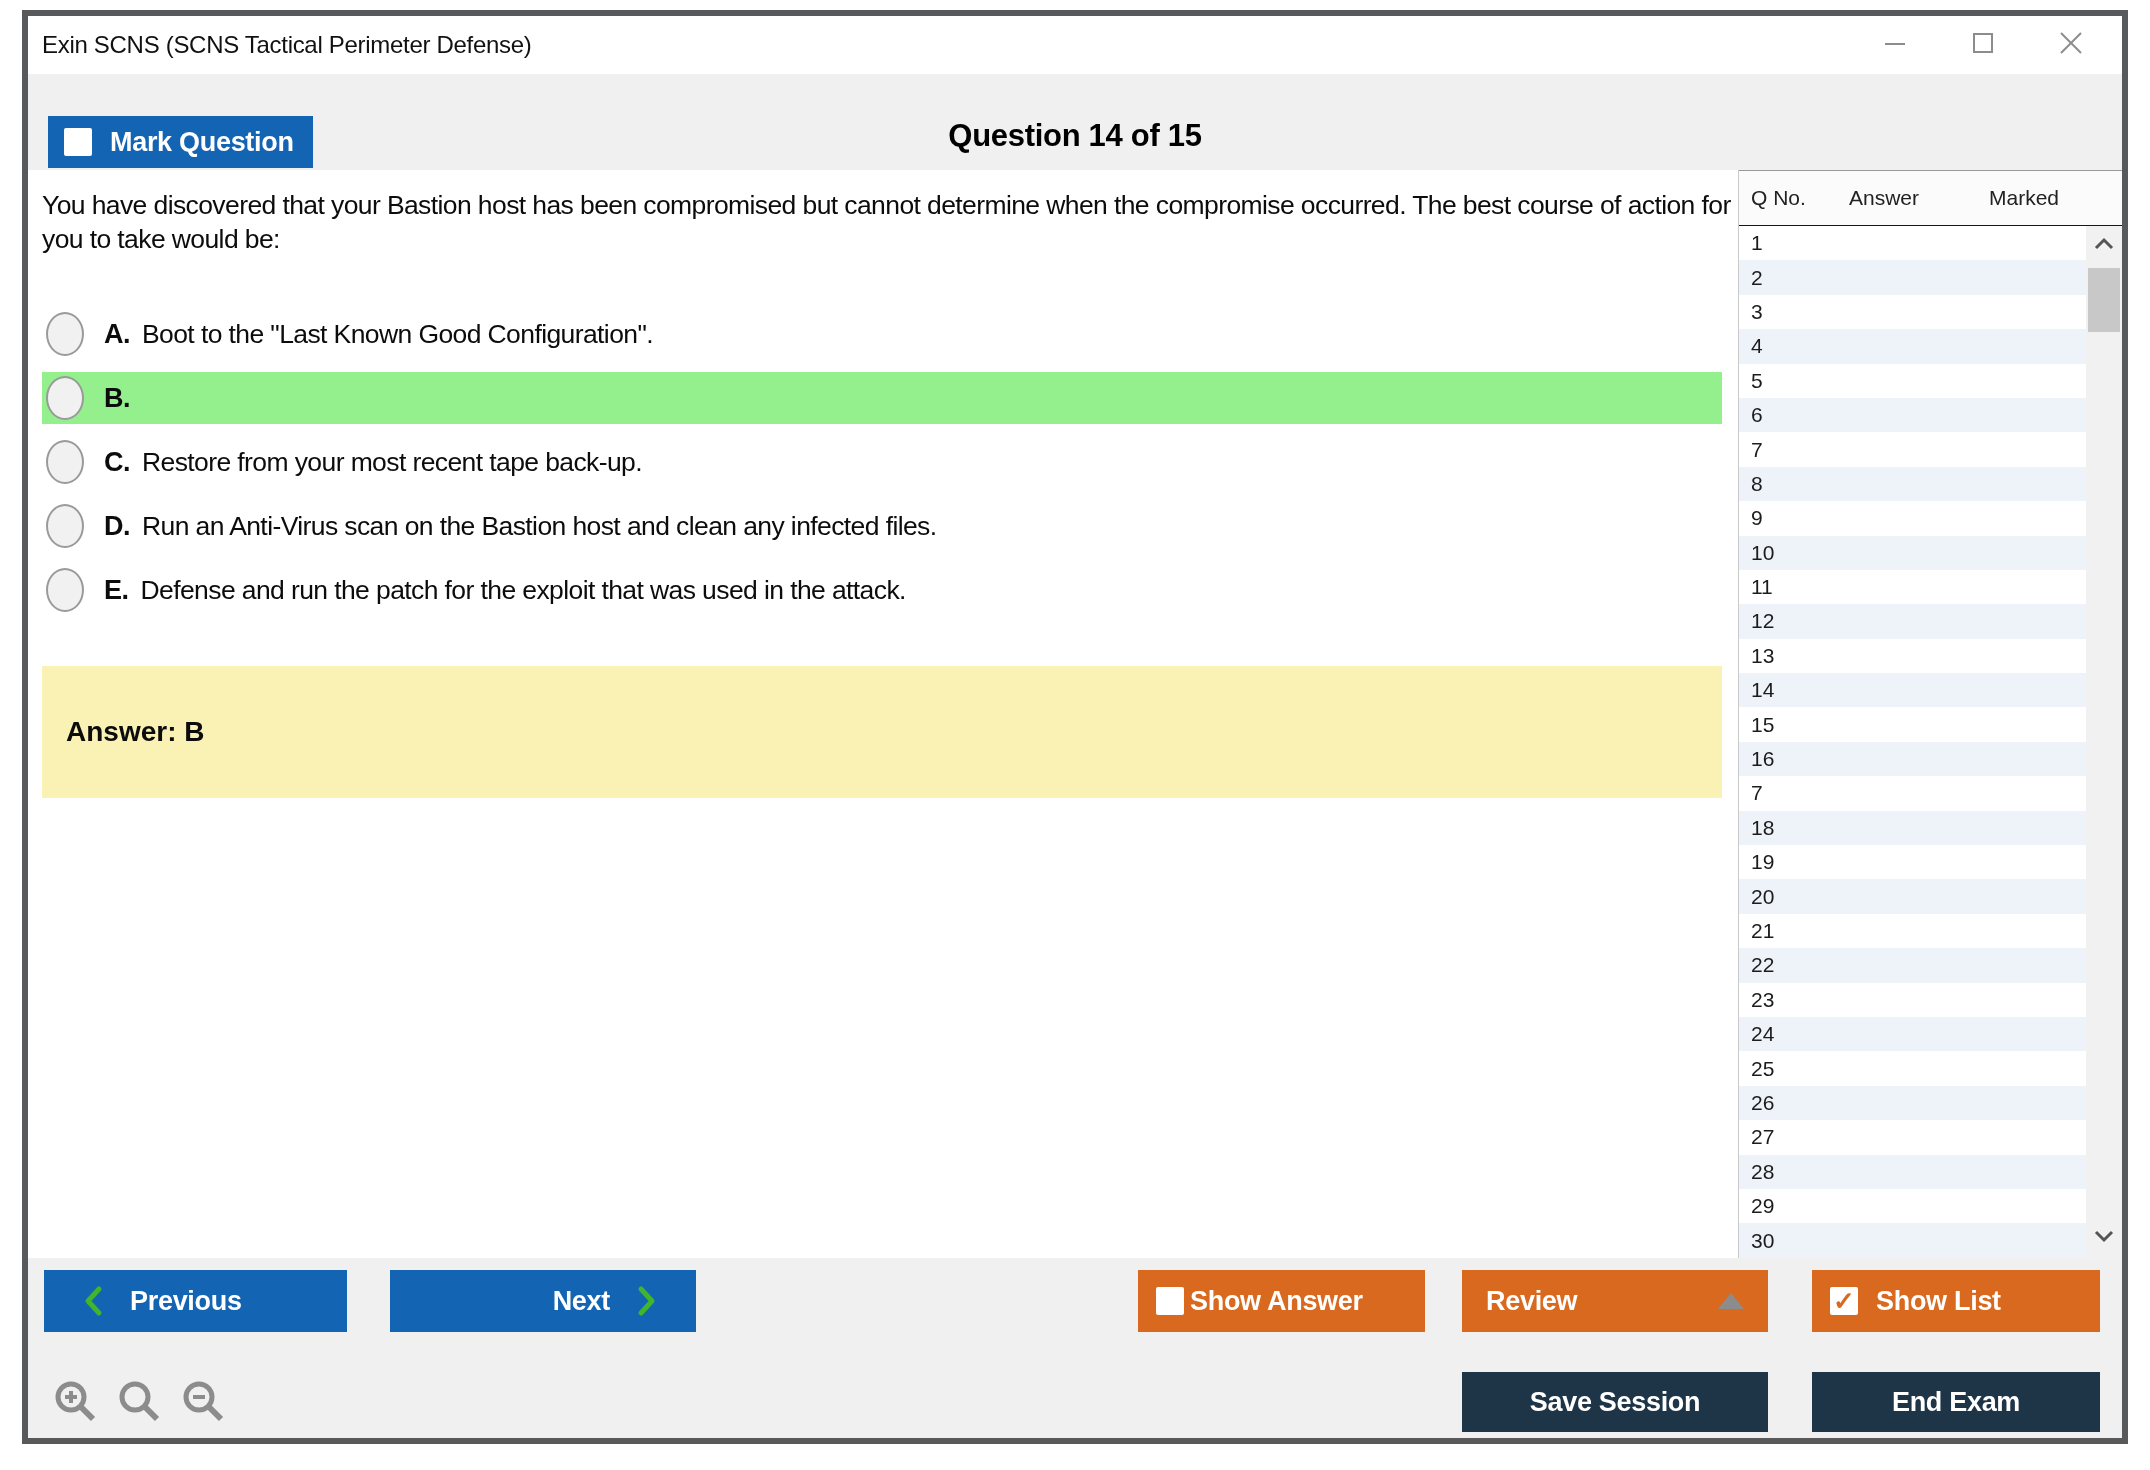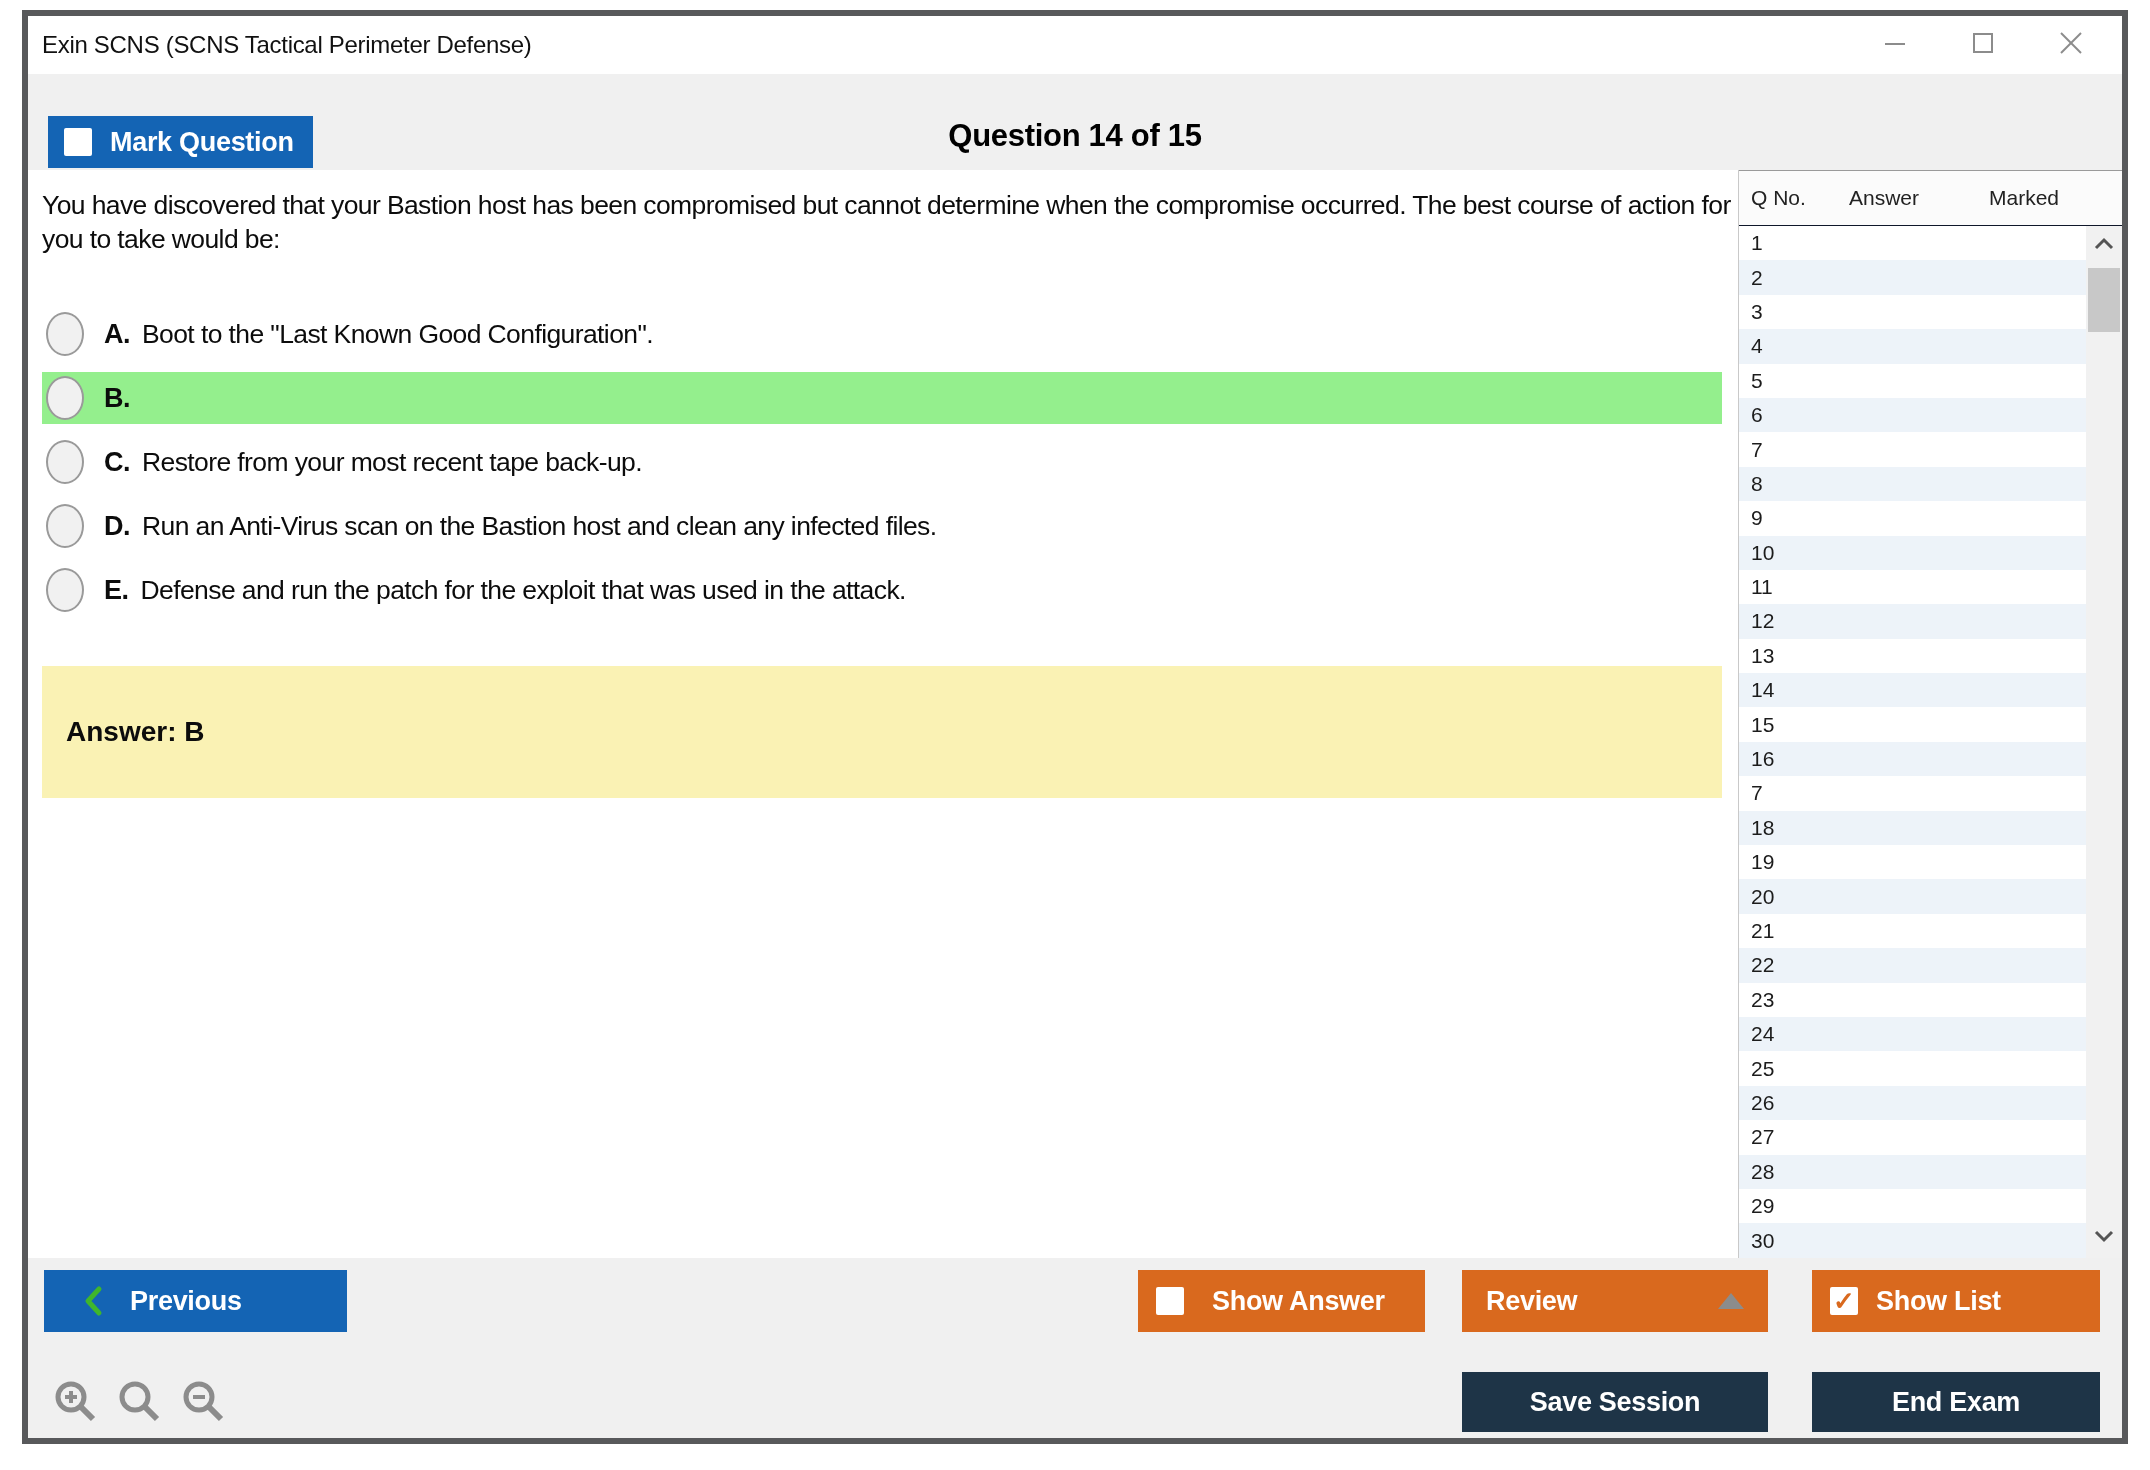--- a/index.html
+++ b/index.html
@@ -69,21 +69,21 @@
   
   .bottombar{position:absolute;left:0;top:1242px;width:100%;height:180px;background:var(--strip-gray);}
   .btn{position:absolute;height:62px;display:flex;align-items:center;cursor:pointer;}
   .btn .label{color:#ffffff;font-size:27px;font-weight:bold;letter-spacing:-0.3px;}
   .btn-blue{background:var(--primary-blue);}
   .btn-orange{background:var(--accent-orange);}
   .btn-navy{background:var(--dark-navy);}
   .btn-prev{left:16px;top:12px;width:303px;padding-left:38px;gap:26px;}
   .btn-next{left:362px;top:12px;width:306px;justify-content:flex-end;padding-right:38px;gap:26px;}
   .chev svg{display:block;}
-  .btn-show-answer{left:1110px;top:12px;width:287px;padding-left:18px;gap:28px;}
+  .btn-show-answer{left:1110px;top:12px;width:287px;padding-left:18px;gap:6px;}
   .btn-review{left:1434px;top:12px;width:306px;padding-left:24px;padding-right:24px;justify-content:space-between;}
   .btn-show-list{left:1784px;top:12px;width:288px;padding-left:18px;gap:18px;}
   .btn-save{left:1434px;top:114px;width:306px;height:60px;justify-content:center;}
   .btn-end{left:1784px;top:114px;width:288px;height:60px;justify-content:center;}
   .tri-up{width:0;height:0;border-left:13px solid transparent;border-right:13px solid transparent;
     border-bottom:16px solid #8c8c8c;}
   .zoom-tools{position:absolute;left:24px;top:120px;display:flex;gap:16px;}
   .zoom-icon{width:48px;height:48px;cursor:pointer;}
   .zoom-icon svg{stroke:#8c8c8c;fill:none;}
 </style>
@@ -375,20 +375,28 @@
 
   <div class="bottombar">
     <div class="btn btn-blue btn-prev">
       <span class="chev">
         <svg width="22" height="32" viewBox="0 0 22 32">
             <path d="M17 4 L6 16 L17 28" stroke="#3fb62c" stroke-width="5" fill="none" stroke-linecap="round" stroke-linejoin="round"></path>
           </svg>
       </span>
       <span class="label">Previous</span>
     </div>
+    <div class="btn btn-blue btn-next">
+      <span class="label">Next</span>
+      <span class="chev">
+        <svg width="22" height="32" viewBox="0 0 22 32">
+            <path d="M5 4 L16 16 L5 28" stroke="#3fb62c" stroke-width="5" fill="none" stroke-linecap="round" stroke-linejoin="round"></path>
+          </svg>
+      </span>
+    </div>
 
     <div class="btn btn-orange btn-show-answer">
       <span class="checkbox"></span>
       <span class="label">Show Answer</span>
     </div>
     <div class="btn btn-orange btn-review">
       <span class="label">Review</span>
       <span class="tri-up"></span>
     </div>
     <div class="btn btn-orange btn-show-list">

